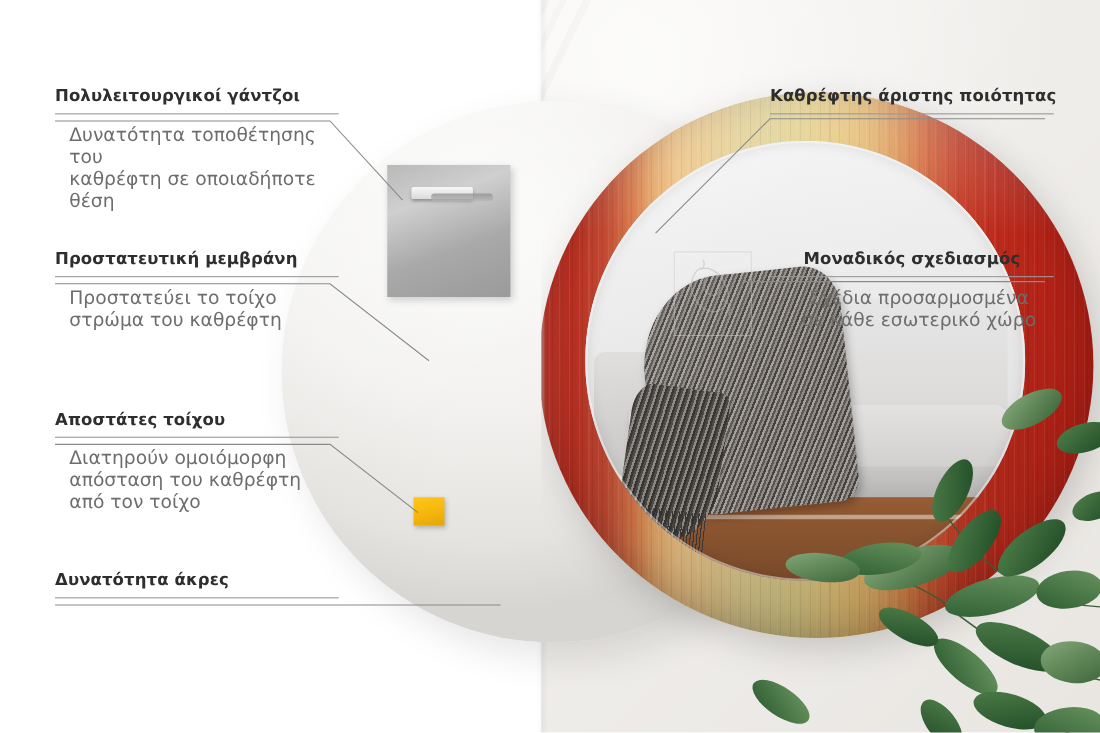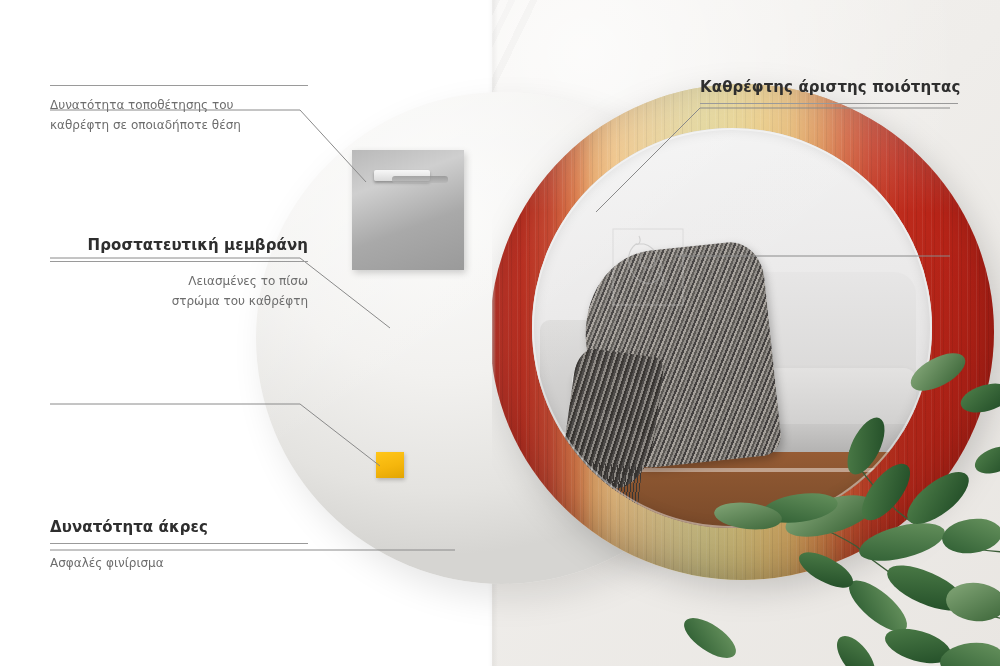--- a/index.html
+++ b/index.html
@@ -229,21 +229,21 @@
   
   .callout { position:absolute; }
   .callout .title {
     font-size:15px; font-weight:bold; color:#2e2e2e; letter-spacing:.1px;
     white-space:nowrap;
   }
   .callout .rule {
     height:1px; background:#9a9a9a; margin-top:7px; margin-bottom:9px;
   }
   .callout .desc {
-    font-size:12px; color:#6d6d6d; line-height:20px; white-space:pre-line;
+    font-size:17px; color:#6d6d6d; line-height:20px; white-space:pre-line;margin-left:13px;
   }
   .callout.left { left:50px; width:258px; text-align:left; }
   .callout.right { width:258px; text-align:center; }
 
   
   .foliage { position:absolute; right:-10px; bottom:-14px; width:330px; height:360px; }
 </style>
 </head>
 <body>
 
@@ -308,44 +308,57 @@
 
       <path d="M50 550 L455 550"></path>
 
       <path d="M950 108 L700 108 L596 212"></path>
 
       <path d="M950 256 L760 256 L676 256"></path>
     </g>
   </svg>
 
   <div class="callout left" style="top:78px;">
+    <div class="title">Πολυλειτουργικοί γάντζοι</div>
     <div class="rule"></div>
     <div class="desc">Δυνατότητα τοποθέτησης του
 καθρέφτη σε οποιαδήποτε θέση</div>
   </div>
 
-  <div class="callout left" style="top:236px;text-align:right;">
+  <div class="callout left" style="top:226px;">
     <div class="title">Προστατευτική μεμβράνη</div>
     <div class="rule"></div>
-    <div class="desc">Λειασμένες το πίσω
+    <div class="desc">Προστατεύει το τοίχο
 στρώμα του καθρέφτη</div>
   </div>
 
+  <div class="callout left" style="top:372px;">
+    <div class="title">Αποστάτες τοίχου</div>
+    <div class="rule"></div>
+    <div class="desc">Διατηρούν ομοιόμορφη
+απόσταση του καθρέφτη
+από τον τοίχο</div>
+  </div>
 
   <div class="callout left" style="top:518px;">
     <div class="title">Δυνατότητα άκρες</div>
     <div class="rule"></div>
-    <div class="desc">Ασφαλές φινίρισμα</div>
   </div>
 
   <div class="callout right" style="right:42px; top:78px;">
     <div class="title">Καθρέφτης άριστης ποιότητας</div>
     <div class="rule"></div>
   </div>
 
+  <div class="callout right" style="right:42px; top:226px;">
+    <div class="title">Μοναδικός σχεδιασμός</div>
+    <div class="rule"></div>
+    <div class="desc">Σχέδια προσαρμοσμένα
+σε κάθε εσωτερικό χώρο</div>
+  </div>
 
   <svg class="foliage" viewBox="0 0 330 360">
     <defs>
       <linearGradient id="lf1" x1="0" y1="0" x2="1" y2="1">
         <stop offset="0%" stop-color="#4f7f4a"></stop>
         <stop offset="100%" stop-color="#1f4a25"></stop>
       </linearGradient>
       <linearGradient id="lf2" x1="0" y1="1" x2="1" y2="0">
         <stop offset="0%" stop-color="#2c5c31"></stop>
         <stop offset="100%" stop-color="#6a9560"></stop>

